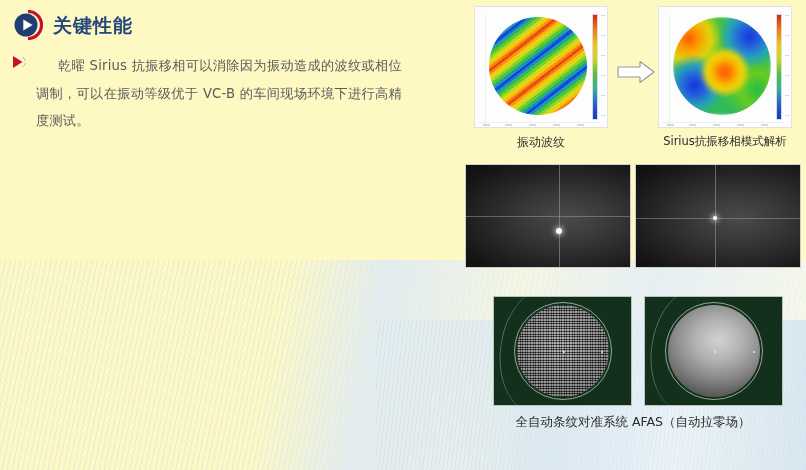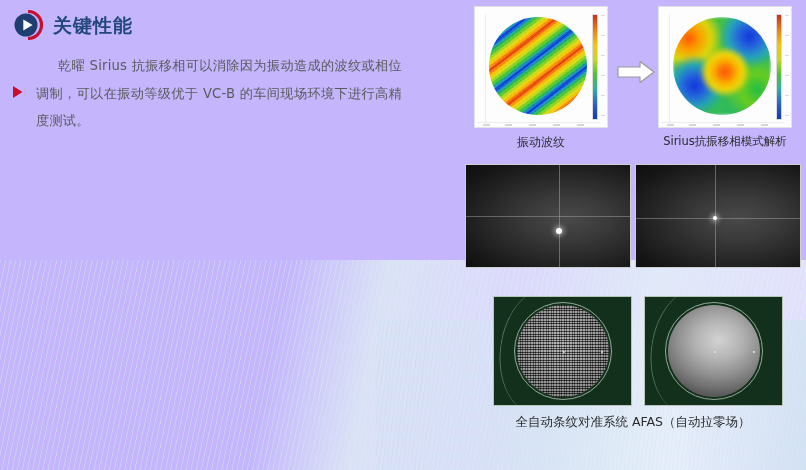--- a/index.html
+++ b/index.html
@@ -2,21 +2,21 @@
 <html><head>
 <meta charset="utf-8">
 <style>
   html,body{margin:0;padding:0;}
   body{
     width:806px;height:470px;
     background:#ffffff;
     font-family:"Liberation Sans","DejaVu Sans",sans-serif;
     overflow:hidden;position:relative;
   }
-  .page{position:relative;width:806px;height:470px;overflow:hidden;background:#c4b5fd;}
+  .page{position:relative;width:806px;height:470px;overflow:hidden;background:#fef9c3;}
 
   
   .bg-wave{
     position:absolute;left:0;bottom:0;width:806px;height:210px;
     background:
       linear-gradient(101deg, rgba(255,255,255,0) 34%, rgba(222,234,245,0.85) 46%, rgba(238,245,251,0.55) 62%, rgba(228,238,248,0.9) 78%, rgba(246,250,253,0.6) 100%),
       repeating-linear-gradient(102deg, rgba(206,223,239,0.55) 0px, rgba(206,223,239,0.55) 1px, rgba(255,255,255,0) 1px, rgba(255,255,255,0) 5px);
     pointer-events:none;
   }
   .bg-wave2{
@@ -38,21 +38,21 @@
     font-family:"DejaVu Sans","Liberation Sans",sans-serif;line-height:1;
   }
 
   .para{position:absolute;left:12px;width:390px;display:flex;align-items:flex-start;}
   .para-mark{flex:none;width:20px;height:20px;margin-top:3px;margin-right:4px;}
   .para-text{
     font-size:13.2px;line-height:27.5px;color:#5b5b5b;letter-spacing:.2px;
     text-align:justify;text-indent:22px;
     font-family:"DejaVu Sans","Liberation Sans",sans-serif;
   }
-  #para1{top:52px;align-items:center;}
+  #para1{top:52px;}
   #para2{top:145px;}
   #para3{top:265px;}
 
   
   .right{position:absolute;left:452px;top:0;width:354px;height:470px;}
 
   
   .top-pair{position:absolute;left:22px;top:6px;width:336px;height:148px;}
   .wf-card{position:absolute;top:0;width:134px;height:122px;background:#fdfdfd;border:1px solid #e2e2e2;box-sizing:border-box;}
   .wf-card.left-c{left:0;}

